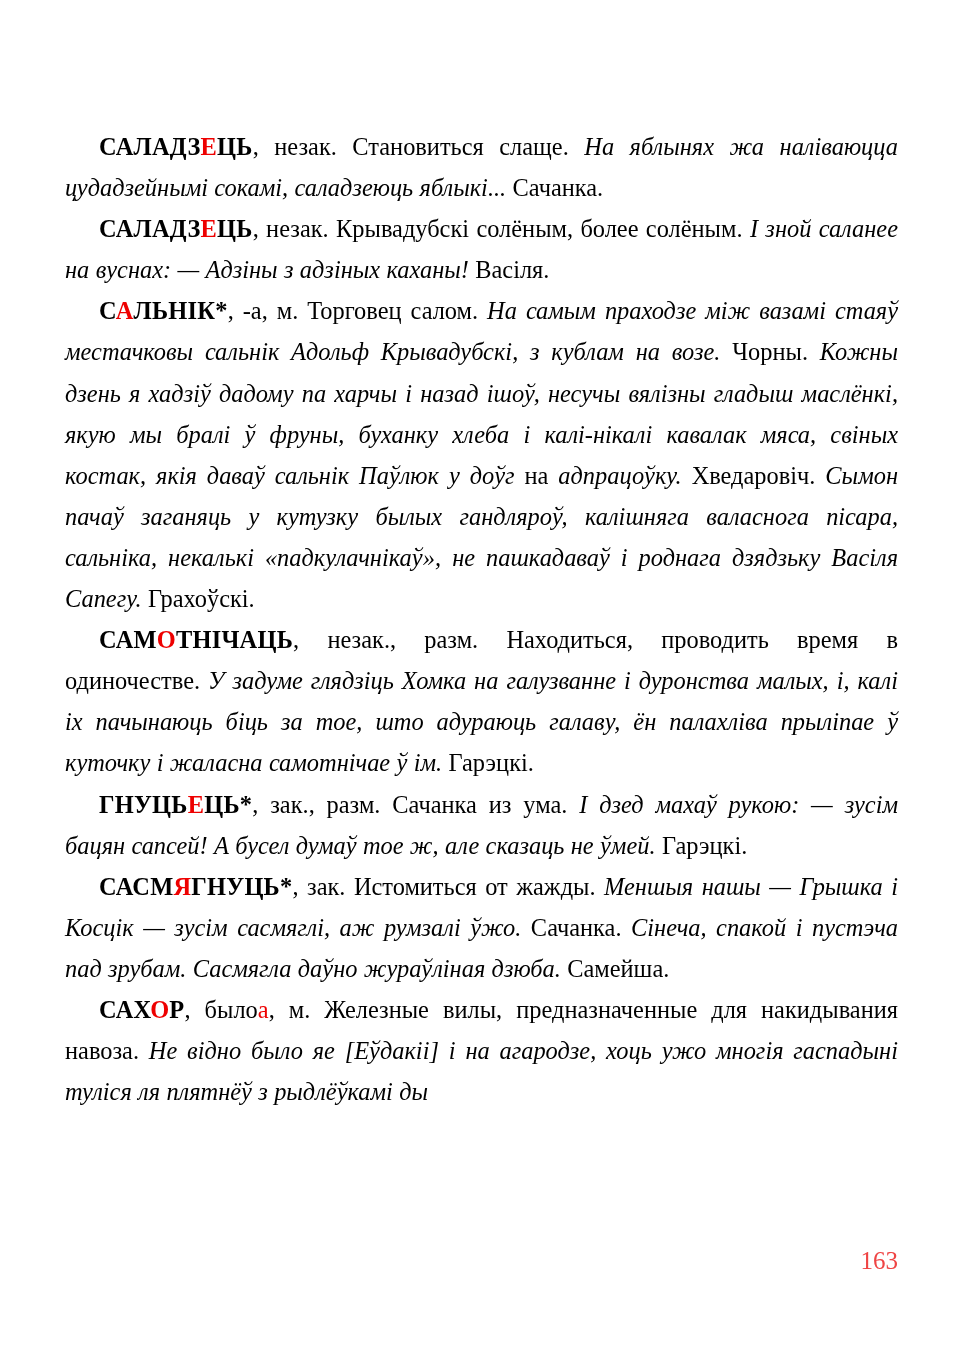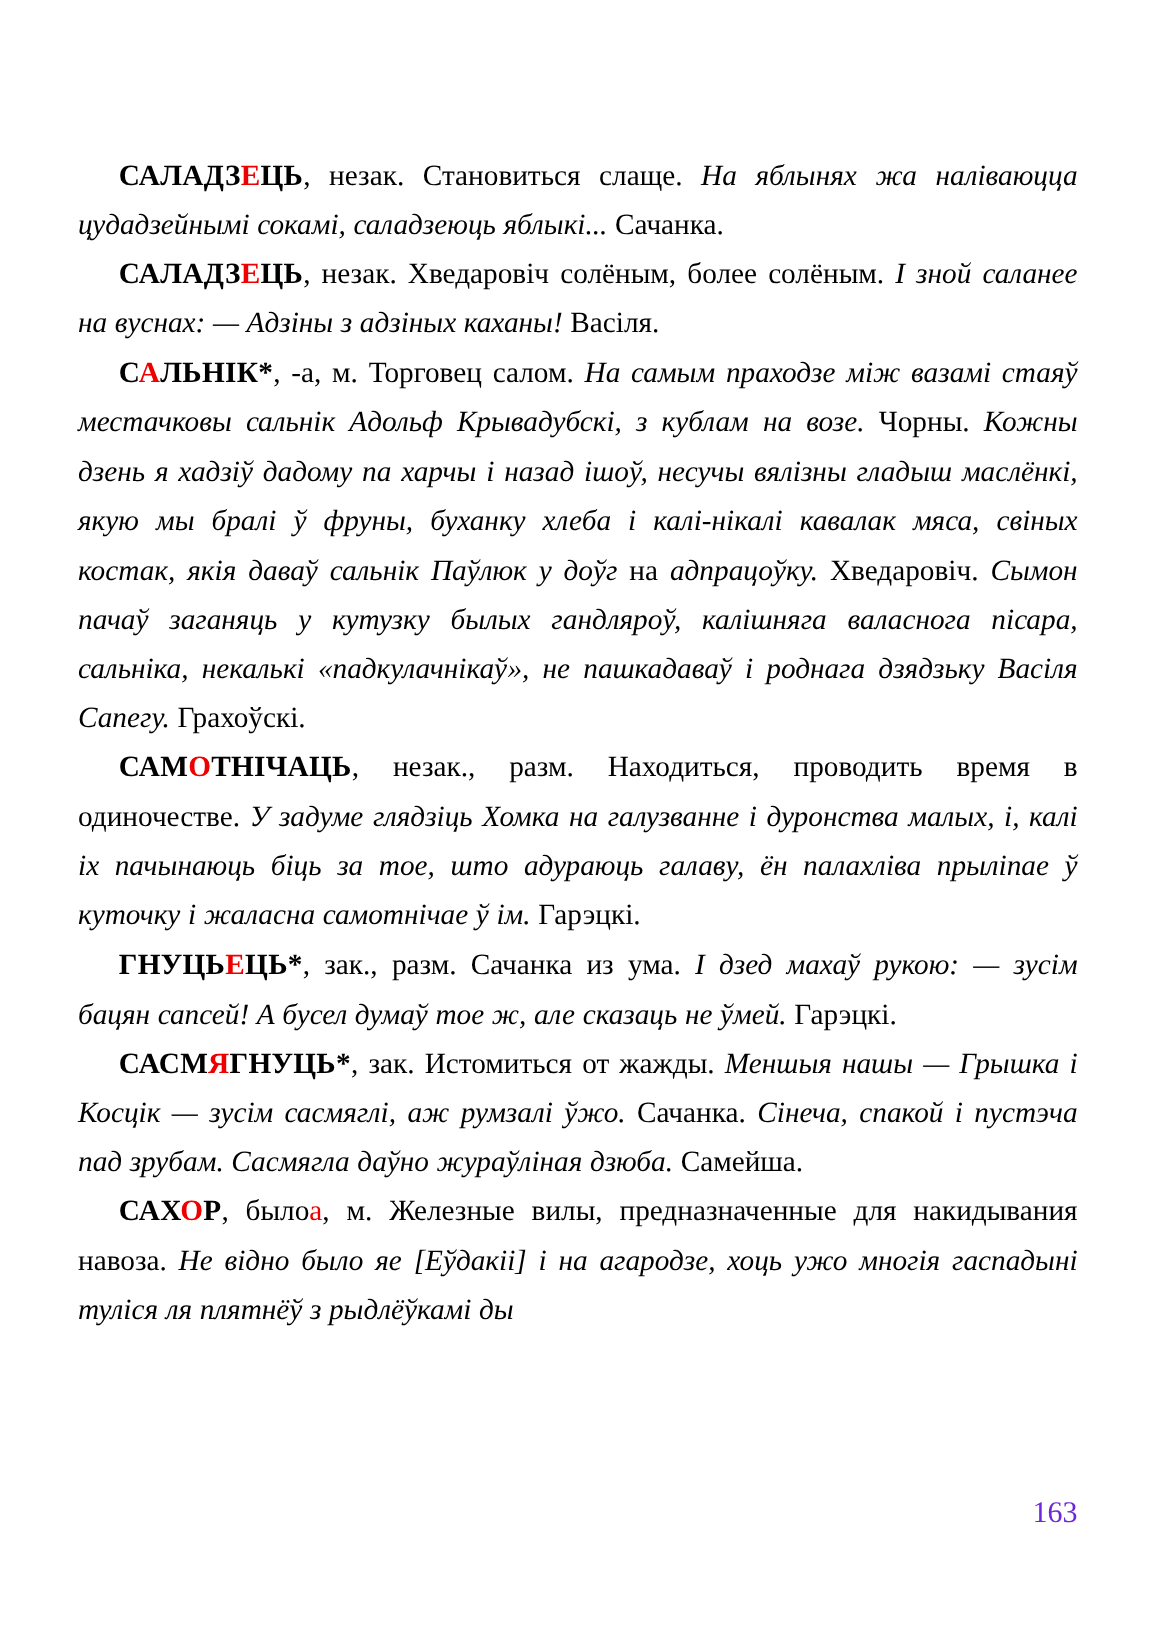--- a/index.html
+++ b/index.html
@@ -85,36 +85,36 @@
     font-style: normal;
   }
 
   .page-number {
     position: absolute;
     right: 62px;
     top: 1248px;
     font-size: 25px;
     line-height: 1;
     font-style: normal;
-    color: #6d28d9;
+    color: #ef4444;
   }
 </style>
 </head>
 <body>
 
 <div class="page">
 
   <div class="text-column">
 
     <p class="entry">
       <span class="hw"><span>САЛАДЗ</span><span class="stress">Е</span><span>ЦЬ</span></span><span class="rom">, незак. </span><span class="rom">Становиться слаще. </span><span class="quo">На яблынях жа налiваюцца цудадзейнымi сокамi, саладзеюць яблыкi... </span><span class="src">Сачанка.</span>
     </p>
 
     <p class="entry">
-      <span class="hw"><span>САЛАДЗ</span><span class="stress">Е</span><span>ЦЬ</span></span><span class="rom">, незак. </span><span class="rom">Хведаровiч солёным, более солёным. </span><span class="quo">I зной саланее на вуснах: — Адзiны з адзiных каханы! </span><span class="src">Васiля.</span>
+      <span class="hw"><span>САЛАДЗ</span><span class="stress">Е</span><span>ЦЬ</span></span><span class="rom">, незак. </span><span class="rom">Крывадубскi солёным, более солёным. </span><span class="quo">I зной саланее на вуснах: — Адзiны з адзiных каханы! </span><span class="src">Васiля.</span>
     </p>
 
     <p class="entry">
       <span class="hw"><span>С</span><span class="stress">А</span><span>ЛЬНIК</span><span class="ast">*</span></span><span class="rom">, -а, м. </span><span class="rom">Торговец салом. </span><span class="quo">На самым праходзе мiж вазамi стаяў местачковы сальнiк Адольф Крывадубскi, з кублам на возе. </span><span class="src">Чорны.</span><span class="quo"> Кожны дзень я хадзiў дадому па харчы i назад iшоў, несучы вялiзны гладыш маслёнкi, якую мы бралi ў фруны, буханку хлеба i калi-нiкалi кавалак мяса, свiных костак, якiя даваў сальнiк Паўлюк у доўг</span><span class="rom"> на </span><span class="quo">адпрацоўку.</span><span class="src"> Хведаровiч.</span><span class="quo"> Сымон пачаў заганяць у кутузку былых гандляроў, калiшняга валаснога пiсара, сальнiка, некалькi «падкулачнiкаў», не пашкадаваў i роднага дзядзьку Васiля Сапегу. </span><span class="src">Грахоўскi.</span>
     </p>
 
     <p class="entry">
       <span class="hw"><span>САМ</span><span class="stress">О</span><span>ТНIЧАЦЬ</span></span><span class="rom">, незак., разм. </span><span class="rom">Находиться, проводить время в одиночестве. </span><span class="quo">У задуме глядзiць Хомка на галузванне i дуронства малых, i, калi iх пачынаюць бiць за тое, што адураюць галаву, ён палахлiва прылiпае ў куточку i жаласна самотнiчае ў iм. </span><span class="src">Гарэцкi.</span>
     </p>
 

